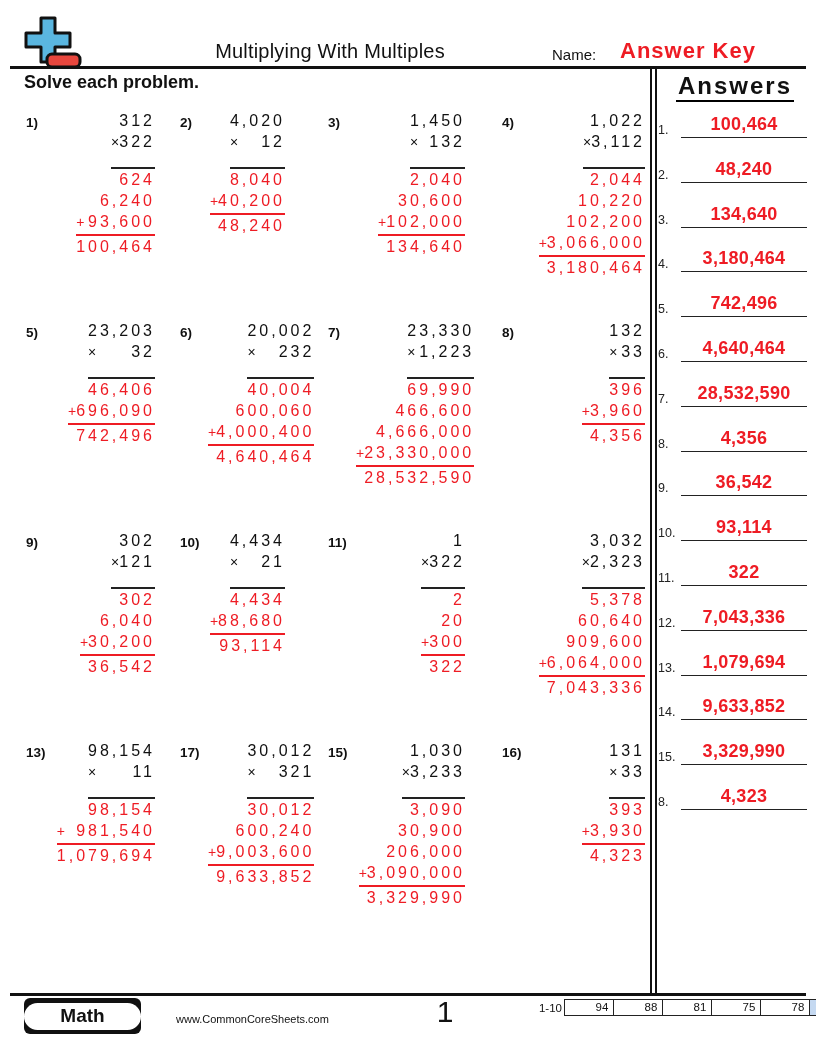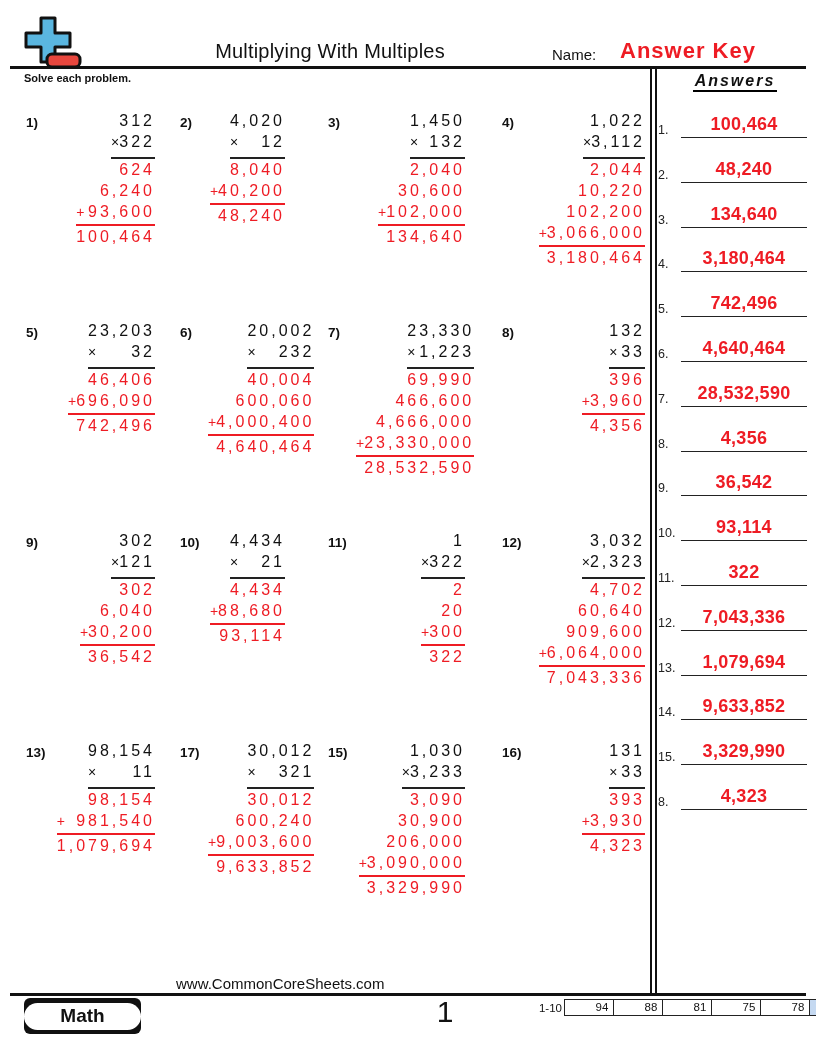--- a/index.html
+++ b/index.html
@@ -11,59 +11,59 @@
   body{
     width:816px;height:1056px;position:relative;background:#fff;
     font-family:"Liberation Sans",sans-serif;color:var(--ink);overflow:hidden;
   }
   
   .logo{position:absolute;left:18px;top:14px;}
   .page-title{position:absolute;left:180px;top:40px;width:300px;text-align:center;font-size:20px;letter-spacing:.2px;}
   .name-label{position:absolute;left:552px;top:46px;font-size:15px;}
   .answer-key{position:absolute;left:620px;top:38px;font-size:22px;font-weight:bold;color:var(--red);letter-spacing:1px;}
   .header-line{position:absolute;left:10px;width:796px;top:66px;height:3px;background:var(--ink);}
-  .instruction{position:absolute;left:24px;top:72px;font-size:11px;font-weight:bold;}
+  .instruction{position:absolute;left:24px;top:72px;font-size:18px;font-weight:bold;}
   
   .vline{position:absolute;left:650px;top:66px;height:929px;width:3px;
     border-left:2px solid var(--ink);border-right:2px solid var(--ink);}
   
   .answers-title{position:absolute;left:660px;top:72px;width:150px;text-align:center;}
-  .answers-title span{font-size:16px;font-weight:bold;letter-spacing:2px;border-bottom:2.5px solid #000;padding:0 2px 1px 2px;font-style:italic;}
+  .answers-title span{font-size:24px;font-weight:bold;letter-spacing:2px;border-bottom:2.5px solid #000;padding:0 2px 1px 2px;}
   #answers-list .arow{position:absolute;left:657px;width:153px;height:36px;}
   .anum{position:absolute;left:1px;bottom:1px;font-size:12.5px;color:#222;}
   .aval{position:absolute;left:24px;bottom:0;width:126px;text-align:center;
     border-bottom:1.6px solid #222;padding-bottom:2px;
     font-size:18px;font-weight:bold;color:var(--red);letter-spacing:.3px;}
   
   #problems-grid{position:absolute;left:0;top:102px;width:652px;display:grid;
     grid-template-columns:160px 130px 180px 180px;grid-auto-rows:210px;}
   .pcell{display:flex;padding-top:8px;box-sizing:border-box;}
   .pcell.c1{padding-left:26px;}
   .pcell.c2{padding-left:20px;}
   .pcell.c3{padding-left:38px;}
   .pcell.c4{padding-left:32px;}
   .pnum{font-weight:bold;font-size:13.5px;flex:none;width:28px;padding-top:5px;}
   .pwrap{flex:1;display:flex;flex-direction:column;align-items:flex-end;padding-right:5px;}
   .wblock{display:flex;flex-direction:column;align-items:flex-end;
     font-size:16px;letter-spacing:3px;line-height:21px;}
   .wtop{display:flex;flex-direction:column;align-items:flex-end;
-    border-bottom:2px solid #222;padding-bottom:4px;color:var(--ink);}
+    border-bottom:2px solid #222;padding-bottom:14px;color:var(--ink);}
   .mrow{align-self:stretch;display:flex;justify-content:space-between;align-items:baseline;}
   .op{font-size:14px;letter-spacing:0;}
   .partial{color:var(--red);}
   .plusrow{align-self:stretch;display:flex;justify-content:space-between;align-items:baseline;
     color:var(--red);border-bottom:2px solid var(--red);padding-bottom:1px;}
   .total{color:var(--red);}
   
   .footer-line{position:absolute;left:10px;width:796px;top:993px;height:2.5px;background:var(--ink);}
   .math-badge{position:absolute;left:24px;top:998px;width:117px;height:36px;background:#111;
     border-radius:6px;display:flex;align-items:center;justify-content:center;}
   .math-badge-inner{width:130px;height:27px;background:#fff;border-radius:14px;
     display:flex;align-items:center;justify-content:center;font-weight:bold;font-size:19px;}
-  .website{position:absolute;left:176px;top:975px;font-size:15px;}
+  .website{position:absolute;left:176px;top:1013px;font-size:11px;}
   .page-number{position:absolute;left:400px;top:995px;width:90px;text-align:center;font-size:30px;}
   #score-table{position:absolute;left:522px;top:1000px;}
   .srow{display:flex;align-items:center;height:15px;margin-top:-1px;}
   .srow:first-child{margin-top:0;}
   .slabel{width:40px;text-align:right;font-size:11.5px;padding-right:3px;}
   .scell{width:22px;height:15px;line-height:15px;text-align:center;font-size:11.5px;
     border:1px solid #222;margin-left:-1px;background:#fff;flex:none;padding-left:26px;}
   .scell.shaded{background:var(--table-blue);}
 </style>
 </head>
@@ -377,31 +377,30 @@
           <div class="partial">20</div>
           <div class="plusrow">
             <span class="op">+</span>
             <span>300</span>
           </div>
           <div class="total">322</div>
         </div>
       </div>
     </div>
     <div class="pcell c4">
-      <div class="pnum">12)</div>
       <div class="pwrap">
         <div class="wblock">
           <div class="wtop">
             <div class="mcand">3,032</div>
             <div class="mrow">
               <span class="op">×</span>
               <span>2,323</span>
             </div>
           </div>
-          <div class="partial">4,702</div>
+          <div class="partial">5,378</div>
           <div class="partial">60,640</div>
           <div class="partial">909,600</div>
           <div class="plusrow">
             <span class="op">+</span>
             <span>6,064,000</span>
           </div>
           <div class="total">7,043,336</div>
         </div>
       </div>
     </div>

